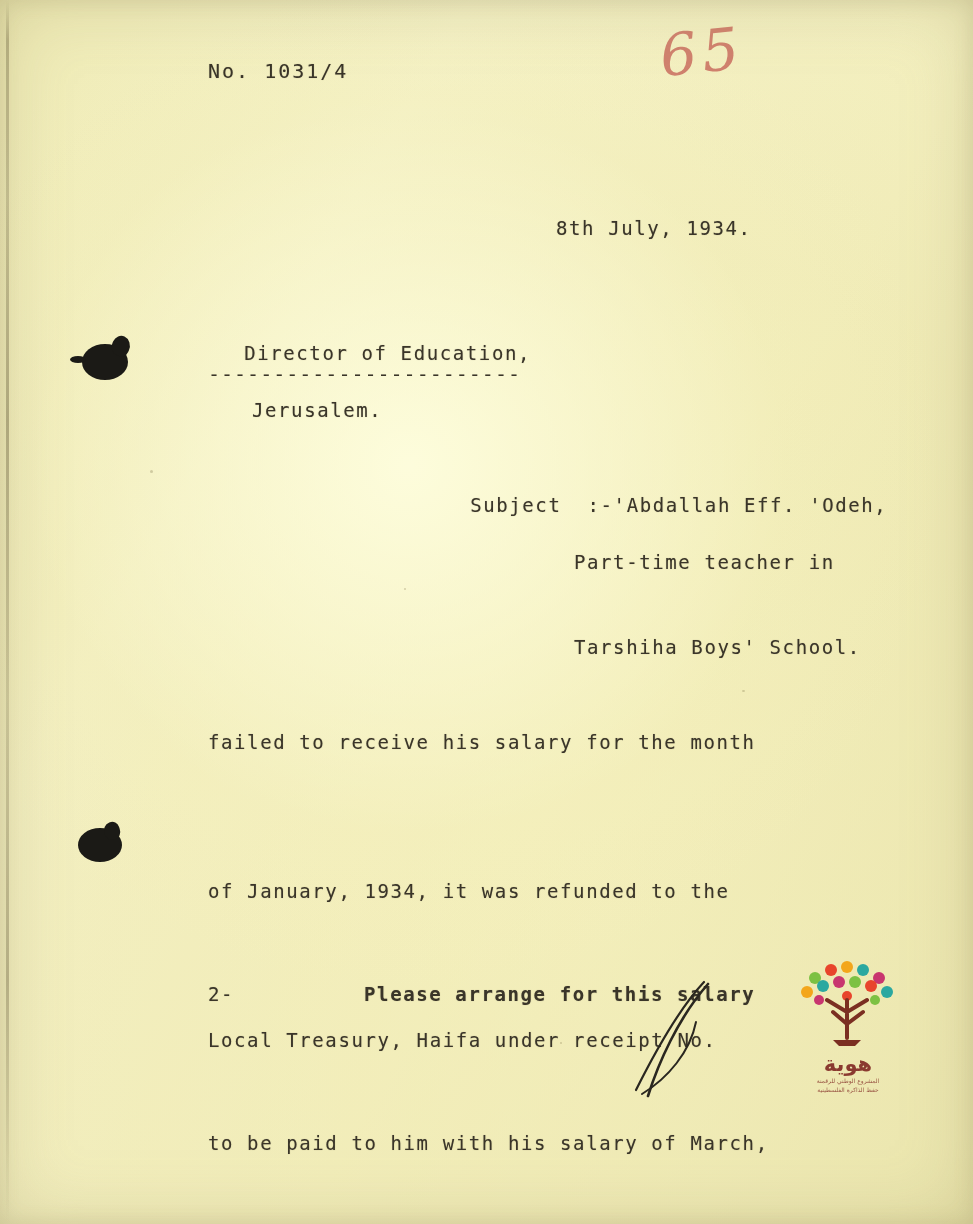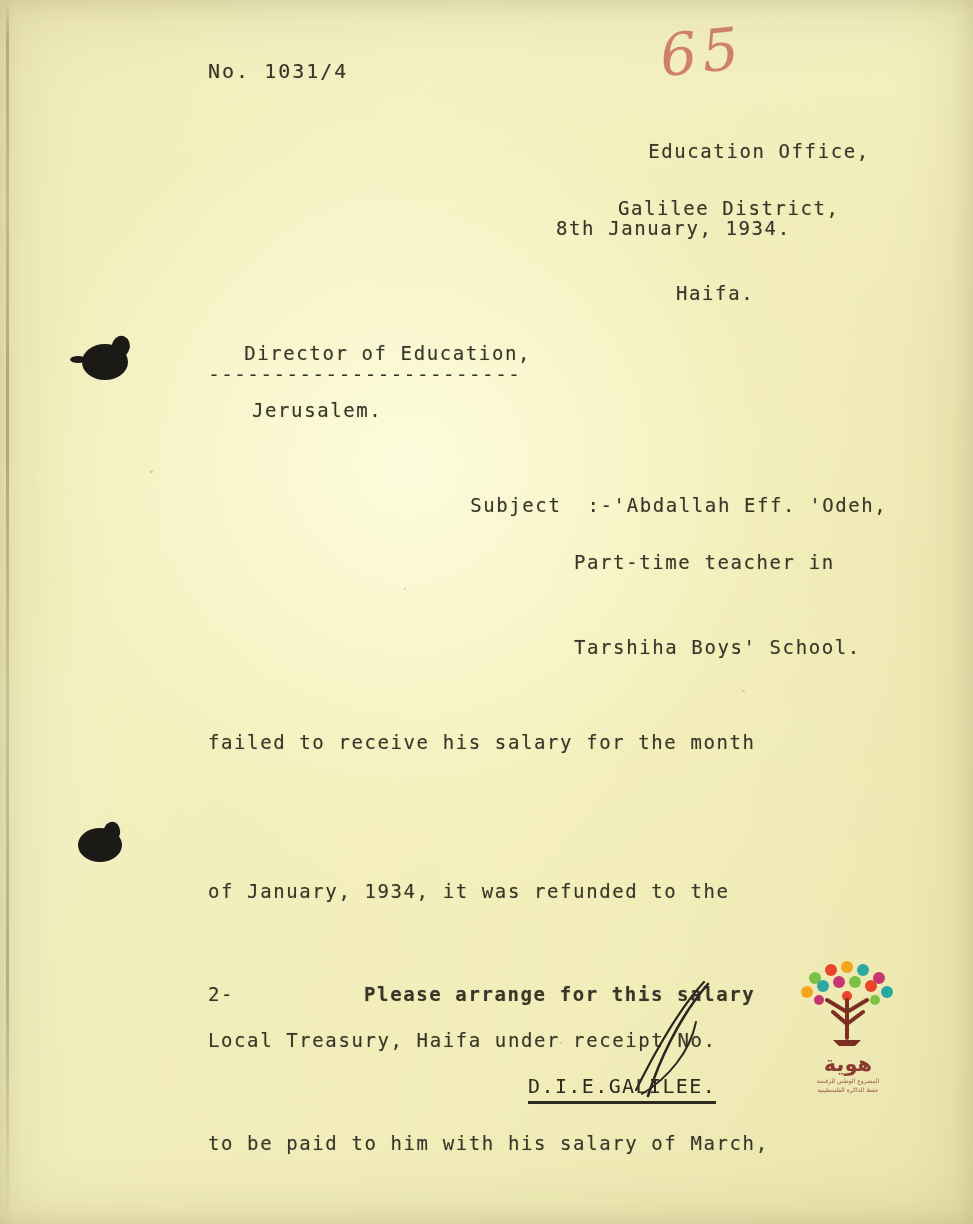--- a/index.html
+++ b/index.html
@@ -184,27 +184,22 @@
 <div id="page">
 
   <div class="paper-tint"></div>
 
   <div class="left-margin-line"></div>
 
   <div class="typed ref-no">No. 1031/4</div>
 
   <div class="pencil-mark">65</div>
 
-  <div class="typed addr-block">
-    <span>Education Office,</span>
-    <span class="l2">Galilee District,</span>
-    <span class="l3">Haifa.</span>
-  </div>
-
-  <div class="typed date-line">8th January, 1934.</div>
+
+  <div class="typed date-line">8th July, 1934.</div>
 
   <div class="typed recipient">
     <span>Director of Education,</span>
     <span class="l2">Jerusalem.</span>
   </div>
 
   <div class="rule-dashes">------------------------</div>
 
   <div class="typed subject">
     <span>Subject  :-</span><span>'Abdallah Eff. 'Odeh,</span>
@@ -224,21 +219,20 @@
     <div>to be paid to him with his salary of March,</div>
     
   </div>
 
   <svg class="sig-strokes" viewBox="0 0 140 120">
     <path d="M36 118 C 46 86, 66 40, 96 6" stroke="#2a2720" stroke-width="2.6" fill="none" stroke-linecap="round"></path>
     <path d="M24 112 C 40 80, 64 34, 92 4" stroke="#2a2720" stroke-width="2.2" fill="none" stroke-linecap="round"></path>
     <path d="M30 116 C 56 100, 78 74, 84 44" stroke="#2a2720" stroke-width="2.0" fill="none" stroke-linecap="round"></path>
   </svg>
 
-  <div class="signature-line">D.I.E.GALILEE.</div>
 
   <div class="blot blot1"></div>
   <div class="blot blot2"></div>
 
   <div class="watermark">
     <svg width="110" height="86" viewBox="0 0 110 86">
       <g>
         <circle cx="22" cy="18" r="6" fill="#7cc143"></circle>
         <circle cx="38" cy="10" r="6" fill="#e8452c"></circle>
         <circle cx="54" cy="7" r="6" fill="#f3a61b"></circle>

